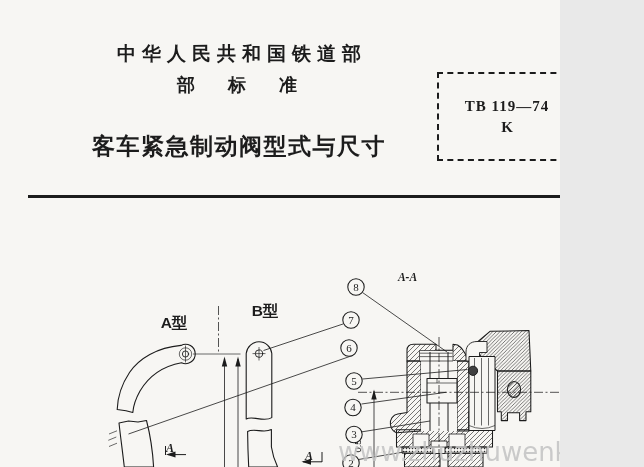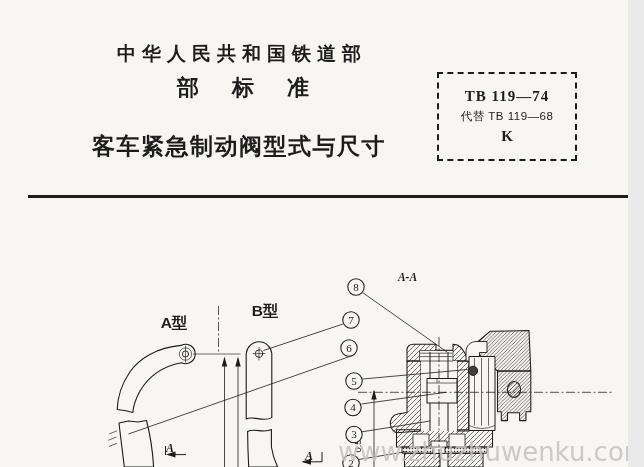--- a/index.html
+++ b/index.html
@@ -2,27 +2,27 @@
 <html style="--paper: #f7f6f3; --ink: #1c1c1c; --wm: #c3c3c3;"><head>
 <meta charset="utf-8">
 <style>
   :root{
     --paper:#f7f6f3;
     --ink:#1c1c1c;
     --wm:#c3c3c3;
   }
   html,body{margin:0;padding:0;background:#e9e9e9;}
   .page{
-    position:relative;width:628px;height:467px;overflow:hidden;
+    position:relative;width:560px;height:467px;overflow:hidden;
     background:var(--paper);
     font-family:"Liberation Sans",sans-serif;color:var(--ink);
   }
   .abs{position:absolute;white-space:nowrap;}
   .hdr1{left:117px;top:41px;font-size:19px;font-weight:bold;letter-spacing:6px;}
-  .hdr2{left:177px;top:73px;font-size:22px;font-weight:bold;letter-spacing:33px;}
+  .hdr2{left:177px;top:73px;font-size:18px;font-weight:bold;letter-spacing:33px;}
   .title{left:92px;top:131px;font-size:23px;font-weight:bold;letter-spacing:1.5px;text-align:right;}
   .stdbox{
     left:437px;top:72px;width:140px;height:89px;
     border:2.5px dashed var(--ink);box-sizing:border-box;
     display:flex;flex-direction:column;align-items:center;justify-content:center;
     gap:4px;
   }
   .stdbox .code{font-size:15px;font-weight:bold;letter-spacing:1px;font-family:"Liberation Serif",serif;}
   .stdbox .repl{font-size:11.5px;letter-spacing:0.5px;}
   .stdbox .kmark{font-size:15px;font-weight:bold;font-family:"Liberation Serif",serif;}
@@ -55,21 +55,20 @@
 <body>
 
 <div class="page">
 
   <div class="abs hdr1">中华人民共和国铁道部</div>
   <div class="abs hdr2">部标准</div>
   <div class="abs title">客车紧急制动阀型式与尺寸</div>
 
   <div class="abs stdbox">
     <div class="code">TB 119—74</div>
-    <div class="repl">代替 TB 119—68</div>
     <div class="kmark">K</div>
   </div>
 
   <div class="abs rule"></div>
 
   <svg class="abs drawing" width="644" height="267" viewBox="0 200 644 267" xmlns="http://www.w3.org/2000/svg">
     <defs>
       <pattern id="h1" patternUnits="userSpaceOnUse" width="5" height="5">
         <path d="M-1,1 L1,-1 M0,5 L5,0 M4,6 L6,4" stroke="#3c3c3c" stroke-width="0.7"></path>
       </pattern>

